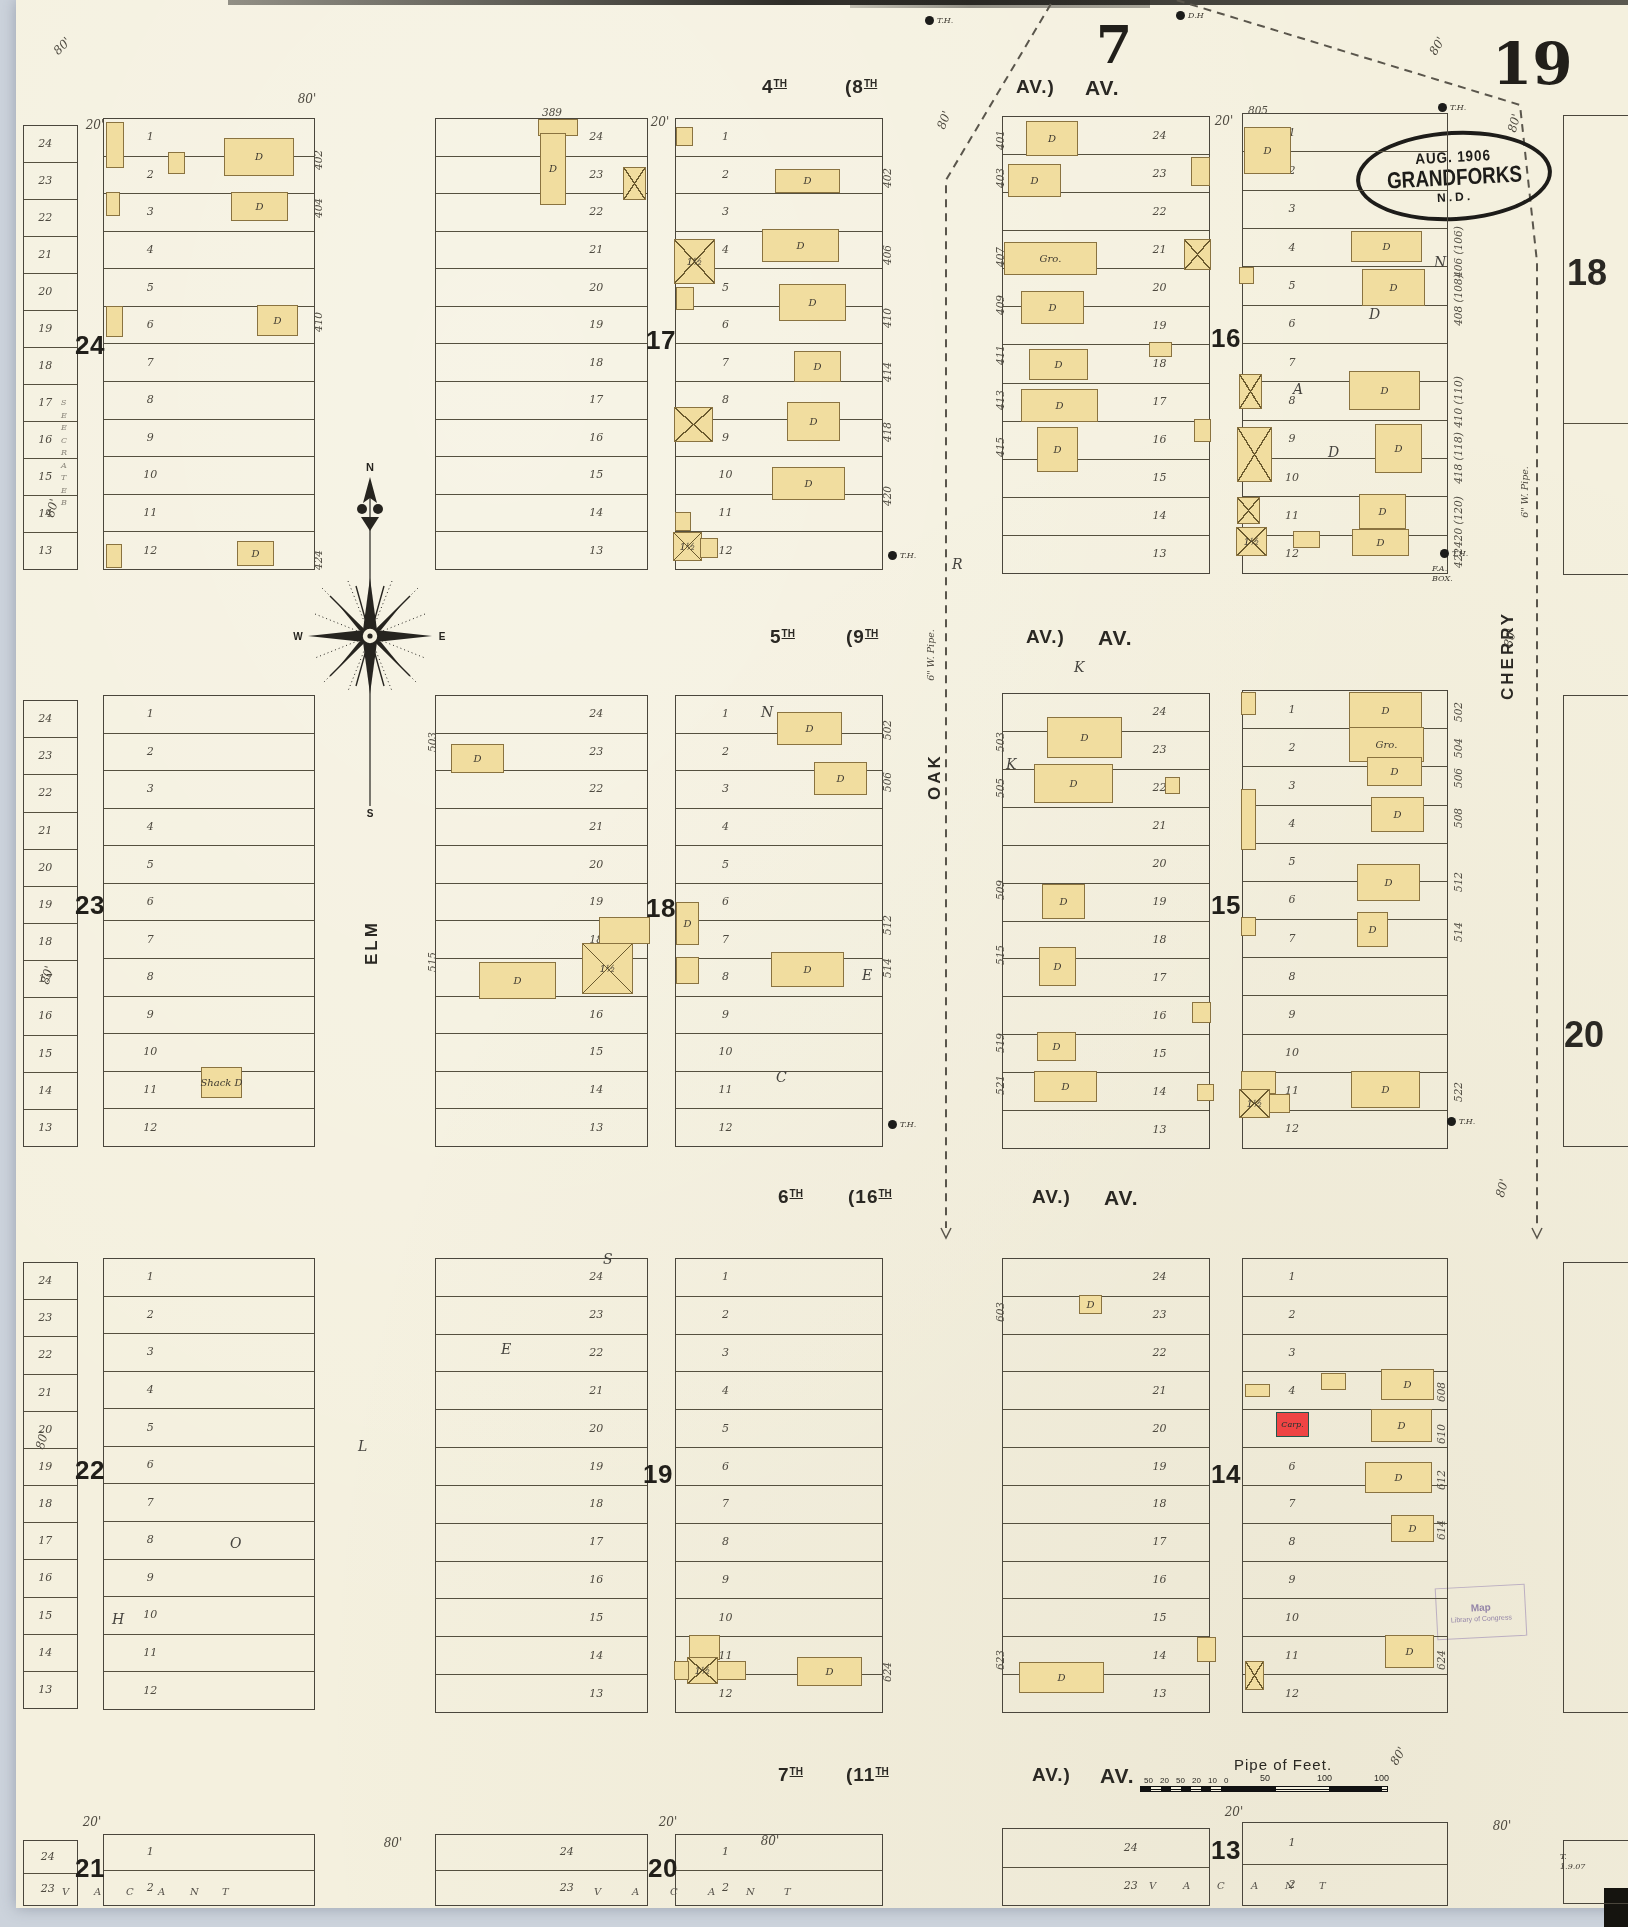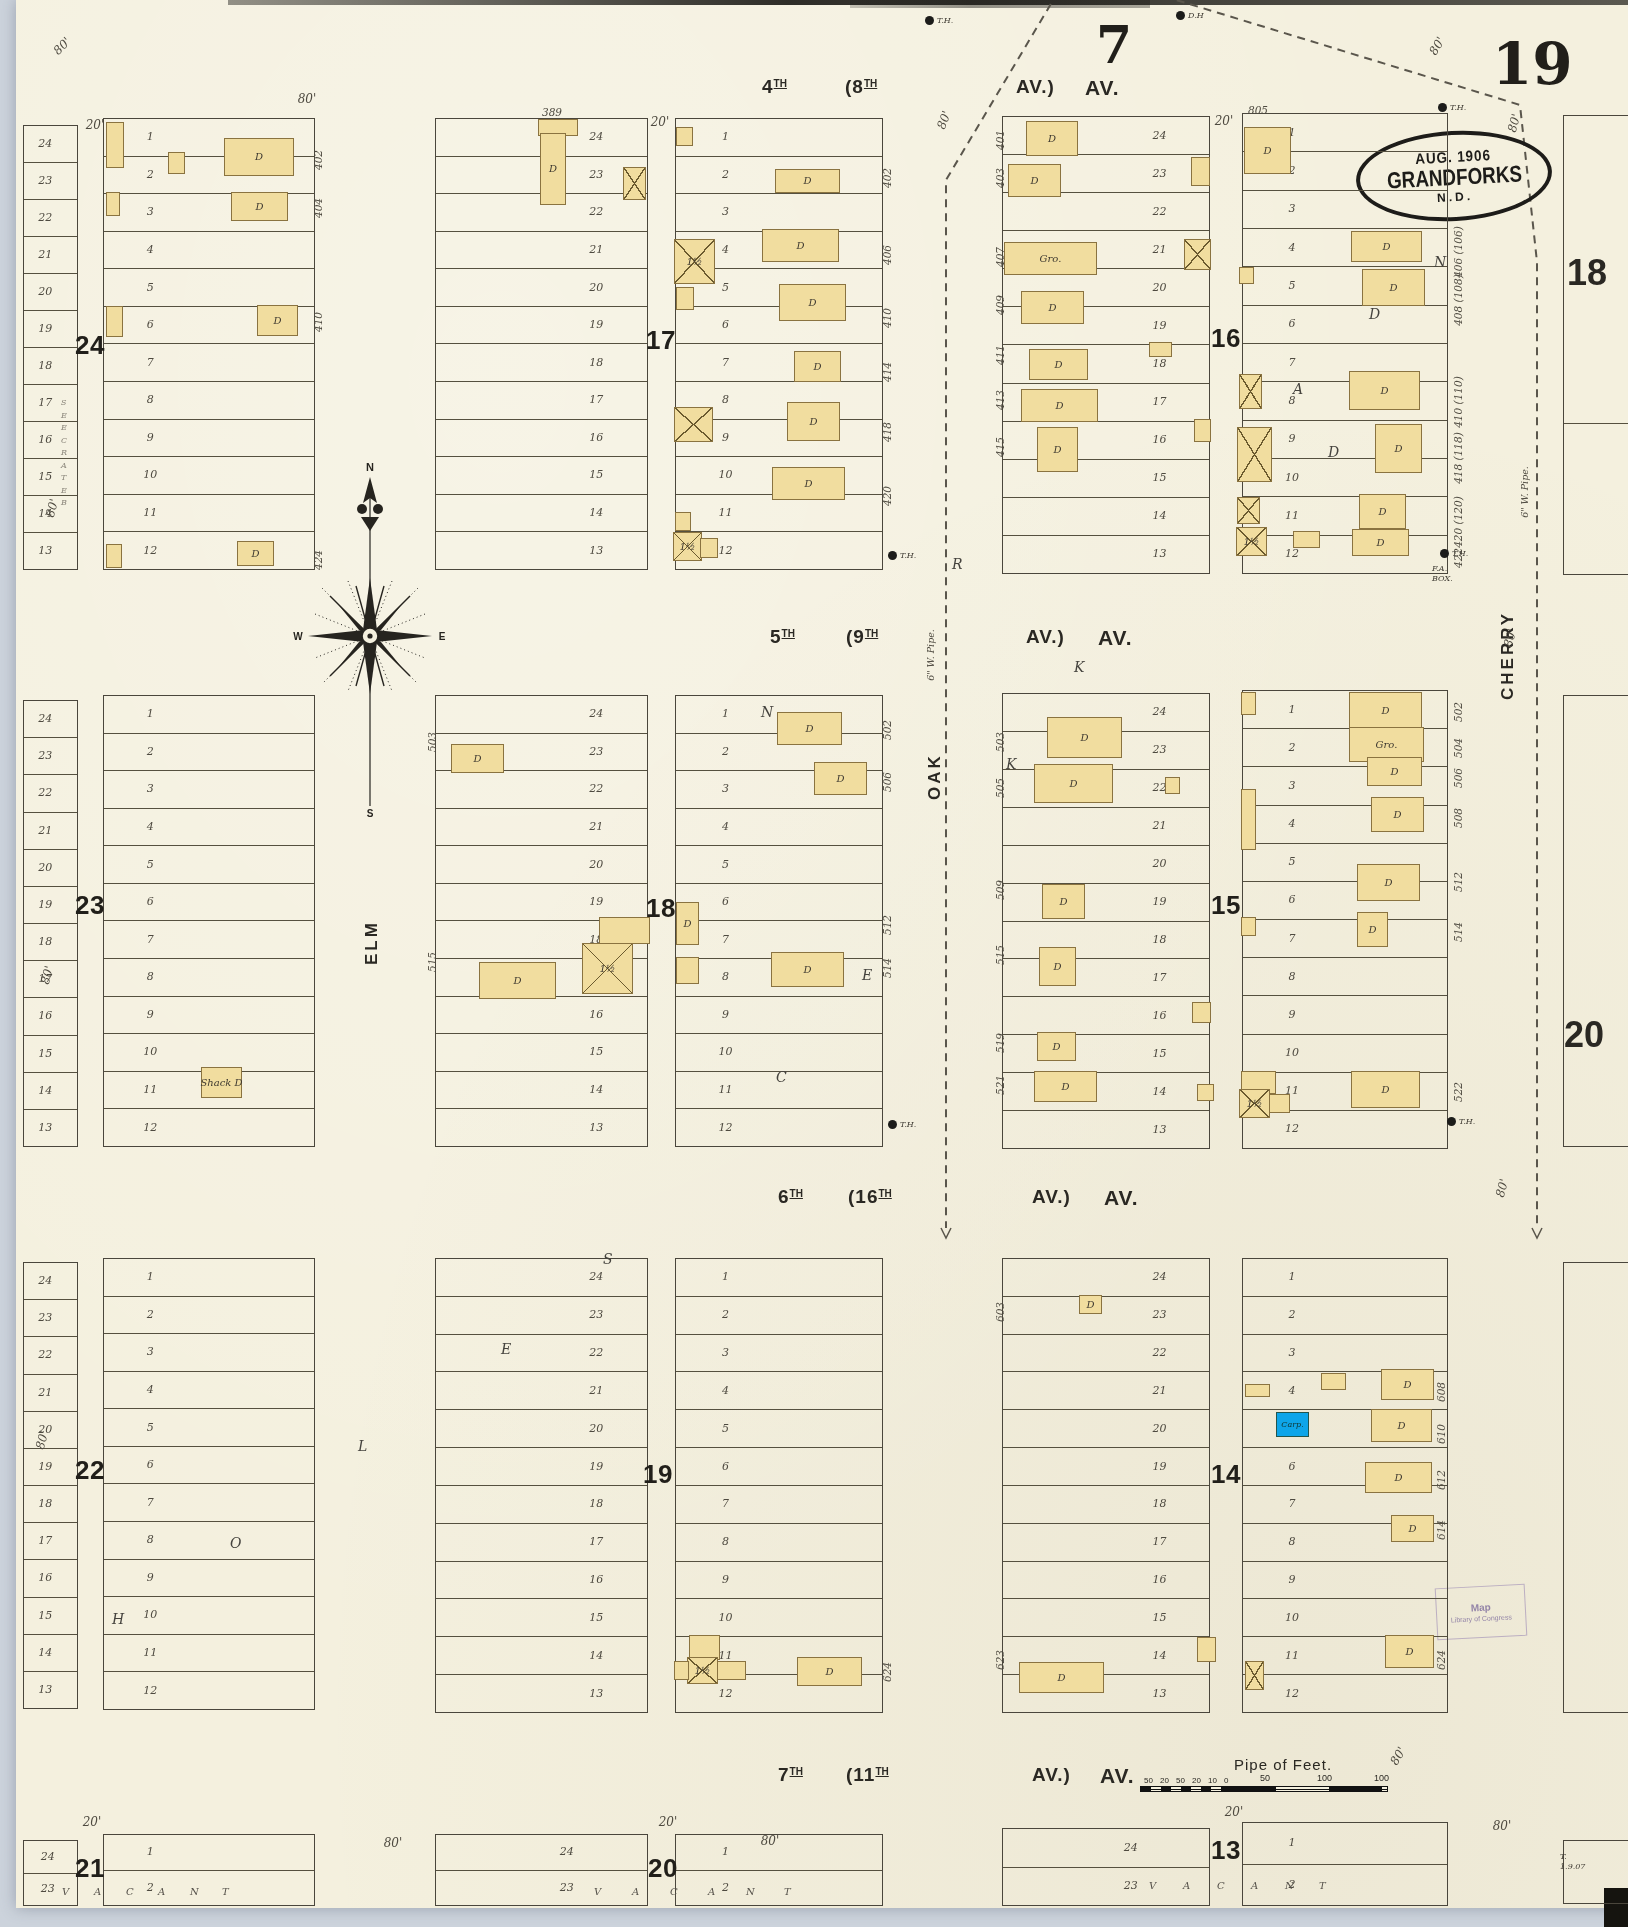--- a/index.html
+++ b/index.html
@@ -18,21 +18,21 @@
   .lotnum{position:absolute;top:50%;transform:translate(-50%,-55%);
           font:italic 11px "DejaVu Serif",serif;color:#4e4a40;}
   .bnum{position:absolute;transform:translate(-50%,-50%);font:800 26px "Liberation Sans",sans-serif;
         color:#211f1a;letter-spacing:.5px;}
   .sheetnum{position:absolute;font:700 52px "DejaVu Serif",serif;color:#211f1a;}
   .refnum{position:absolute;font:600 36px "Liberation Sans",sans-serif;color:#2a2823;}
   .bld{position:absolute;background:#f1dd9f;border:1px solid #8a7340;box-sizing:border-box;
        display:flex;align-items:center;justify-content:center;}
   .bld.tb{background-image:linear-gradient(to top right,transparent calc(50% - .7px),#6b5a2e calc(50% - .7px),#6b5a2e calc(50% + .7px),transparent calc(50% + .7px)),
                             linear-gradient(to bottom right,transparent calc(50% - .7px),#6b5a2e calc(50% - .7px),#6b5a2e calc(50% + .7px),transparent calc(50% + .7px));}
-  .bld.ts{background:#0ea5e9;border-color:#23564e;}
+  .bld.ts{background:#ef4444;border-color:#23564e;}
   .bld .bl{font:italic 10px "DejaVu Serif",serif;color:#3e3930;line-height:1;text-align:center;}
   .bld.ts .bl{color:#10332e;font-size:8px;}
   .hn{position:absolute;font:italic 10.5px "DejaVu Serif",serif;color:#4e4a40;white-space:nowrap;
       transform:translate(-50%,-50%) rotate(-90deg);}
   .hn.horiz{transform:translate(-50%,-50%);}
   .dim{position:absolute;font:italic 12px "DejaVu Serif",serif;color:#4e4a40;white-space:nowrap;
        transform-origin:center;}
   .av{position:absolute;font:700 19px "Liberation Sans",sans-serif;color:#2a2823;letter-spacing:1px;white-space:nowrap;}
   .av sup{font-size:10px;text-decoration:underline;vertical-align:6px;letter-spacing:0;}
   .street{position:absolute;font:700 17px "Liberation Sans",sans-serif;color:#2a2823;letter-spacing:3px;

